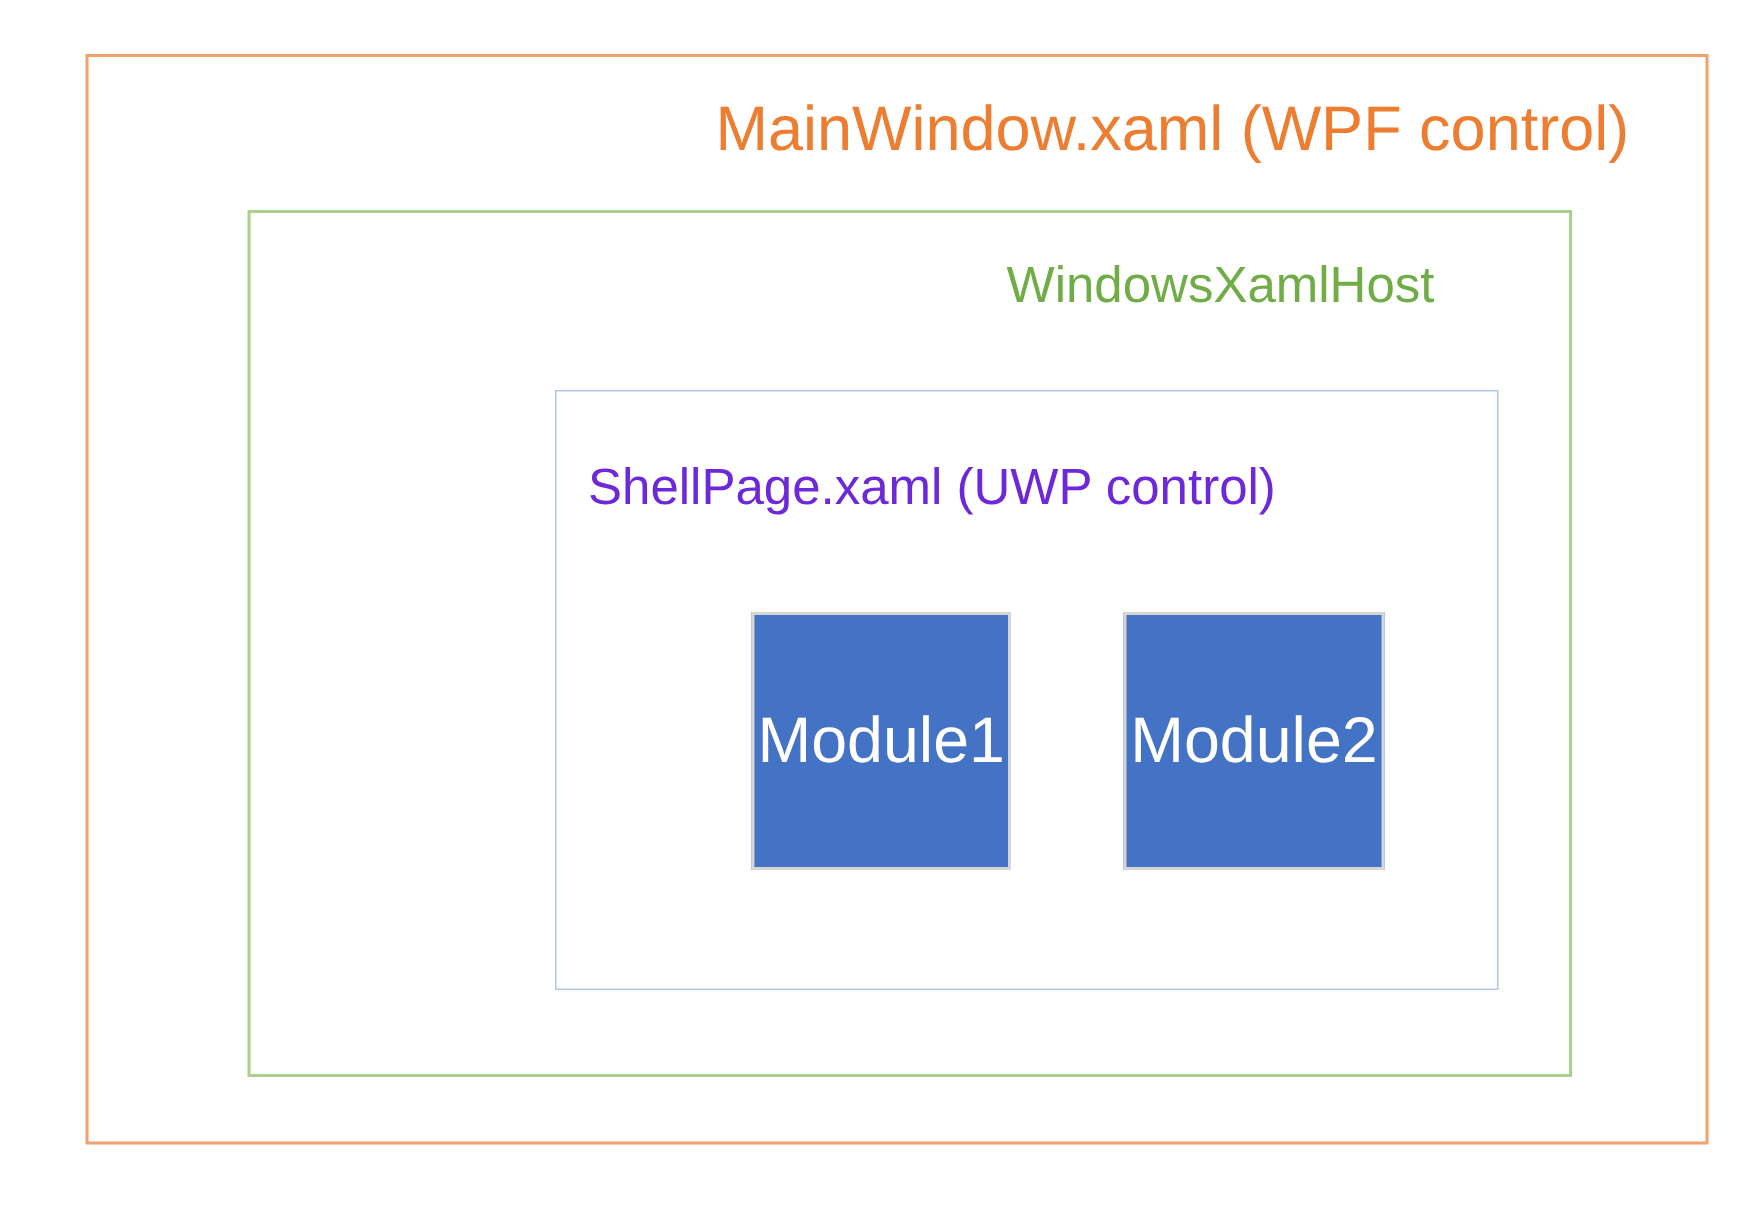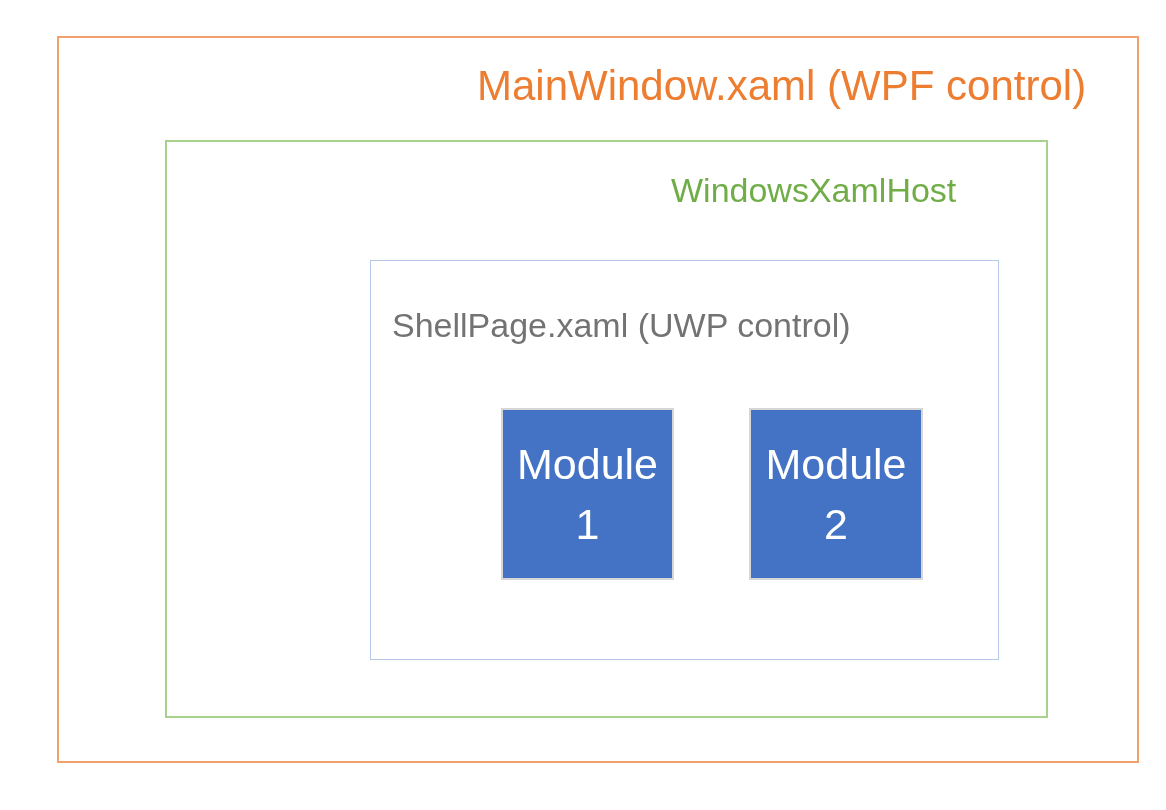--- a/index.html
+++ b/index.html
@@ -55,21 +55,21 @@
     font-size: 34px;
     color: #4472C4;
   }
   .module {
     position: absolute;
     box-sizing: border-box;
     background: #4472C4;
     border: 2px solid #D6D6D6;
     color: #ffffff;
     display: flex;
-    flex-direction: column;
+    flex-direction: row;
     align-items: center;
     justify-content: center;
     text-align: center;
     font-size: 43px;
     line-height: 60px;
   }
   .module-1 {
     left: 501px; top: 408px;
     width: 173px; height: 172px;
   }
@@ -89,21 +89,21 @@
   <div class="box box-mainwindow" style="border-color: rgb(242, 161, 108);"></div>
 
   <div class="title title-mainwindow" style="color: rgb(237, 125, 49);">MainWindow.xaml (WPF control)</div>
 
   <div class="box box-xamlhost" style="border-color: rgb(169, 209, 142);"></div>
 
   <div class="title title-xamlhost" style="color: rgb(112, 173, 71);">WindowsXamlHost</div>
 
   <div class="box box-shellpage" style="border-color: rgb(180, 199, 231);"></div>
 
-  <div class="title title-shellpage" style="color: #737373;">ShellPage.xaml (UWP control)</div>
+  <div class="title title-shellpage" style="color: #6d28d9;">ShellPage.xaml (UWP control)</div>
 
   <div class="module module-1" style="background-color: rgb(68, 114, 196); color: rgb(255, 255, 255); border-color: rgb(214, 214, 214);">
     <span>Module</span>
     <span>1</span>
   </div>
 
   <div class="module module-2" style="background-color: rgb(68, 114, 196); color: rgb(255, 255, 255); border-color: rgb(214, 214, 214);">
     <span>Module</span>
     <span>2</span>
   </div>

